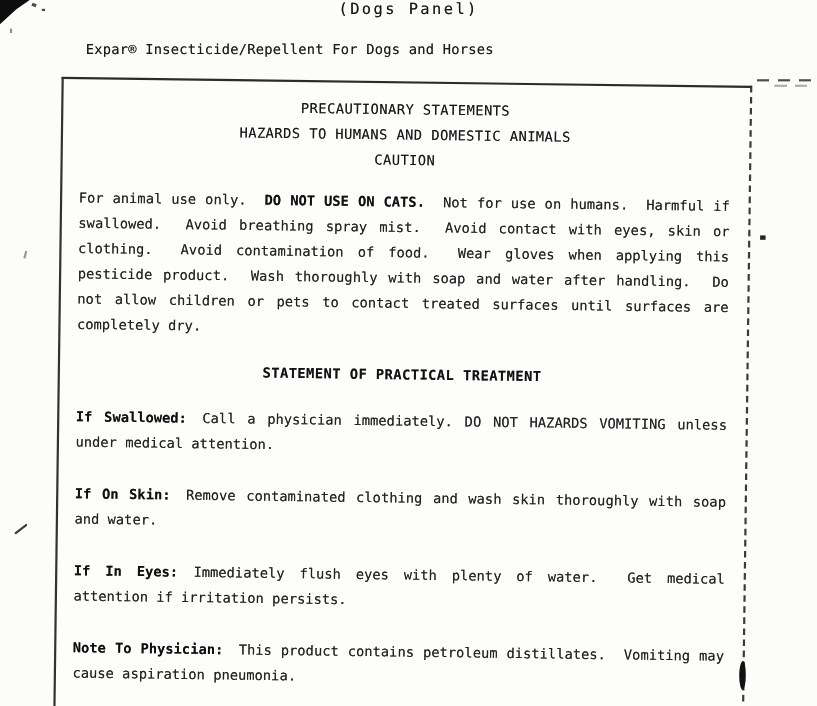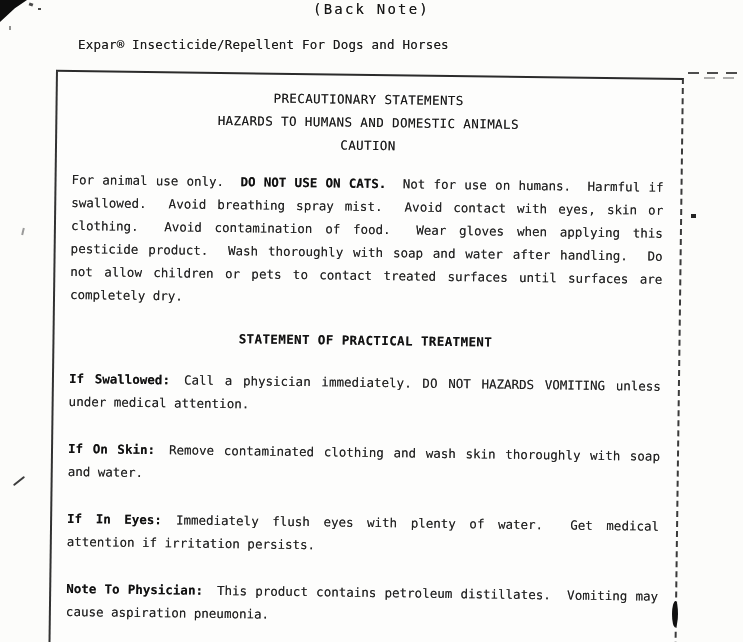--- a/index.html
+++ b/index.html
@@ -163,21 +163,21 @@
     left: 704px;
     width: 34px;
     opacity: 0.45;
   }
 </style>
 </head>
 <body>
 
 <div class="paper">
 
-  <div class="back-panel-label">(Back Note)</div>
+  <div class="back-panel-label">(Dogs Panel)</div>
 
   <div class="product-title">Expar® Insecticide/Repellent For Dogs and Horses</div>
 
   <div class="panel-box">
 
     <div class="box-heading">
       <div>PRECAUTIONARY STATEMENTS</div>
       <div>HAZARDS TO HUMANS AND DOMESTIC ANIMALS</div>
       <div>CAUTION</div>
     </div>

